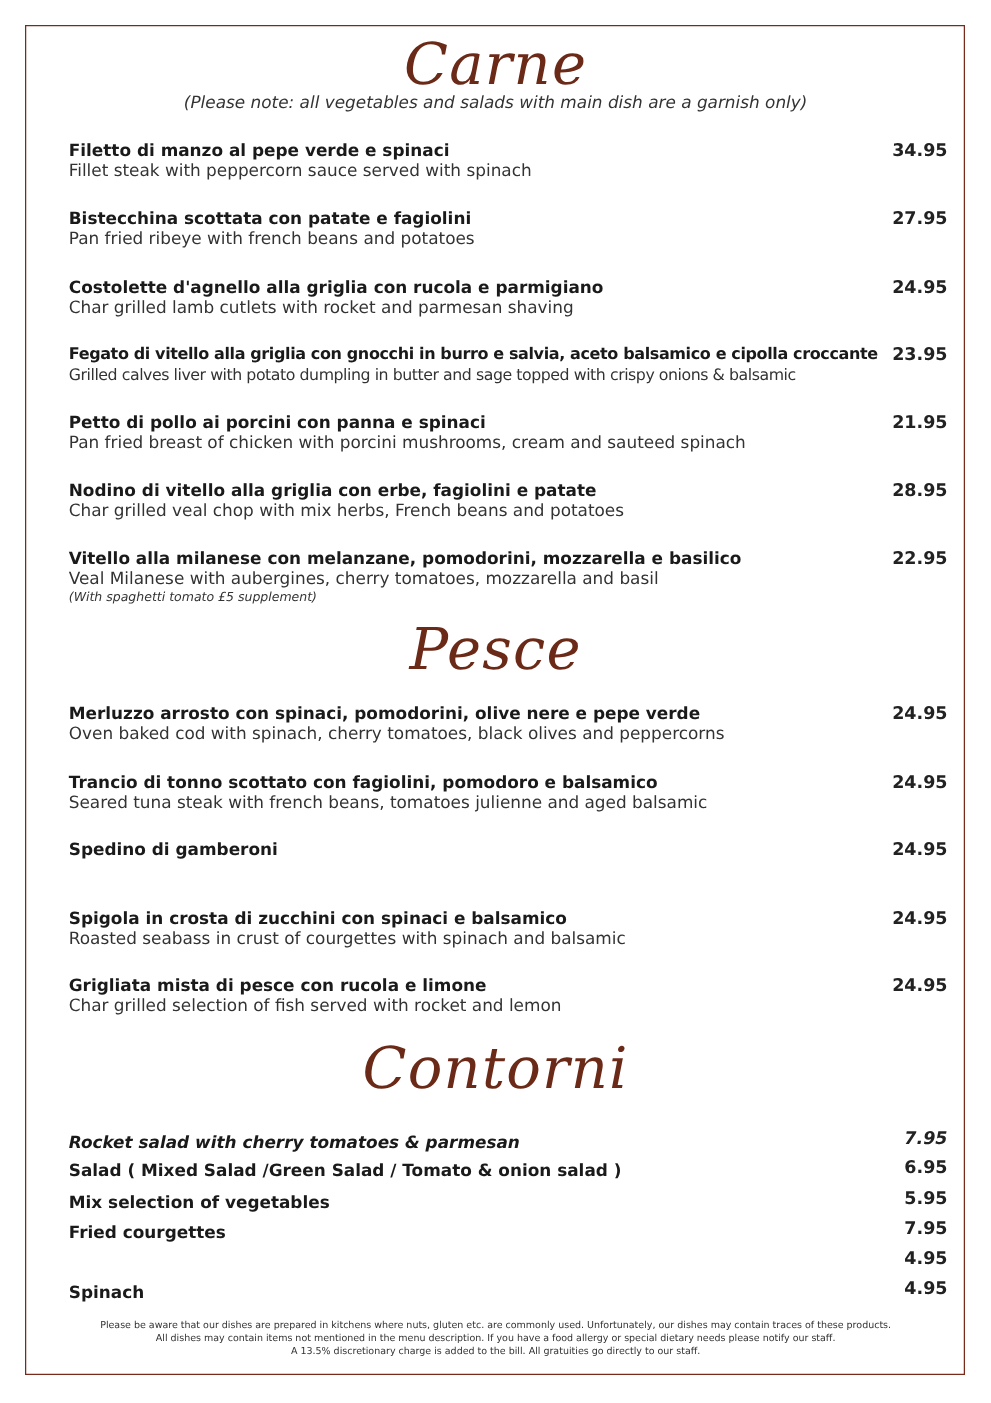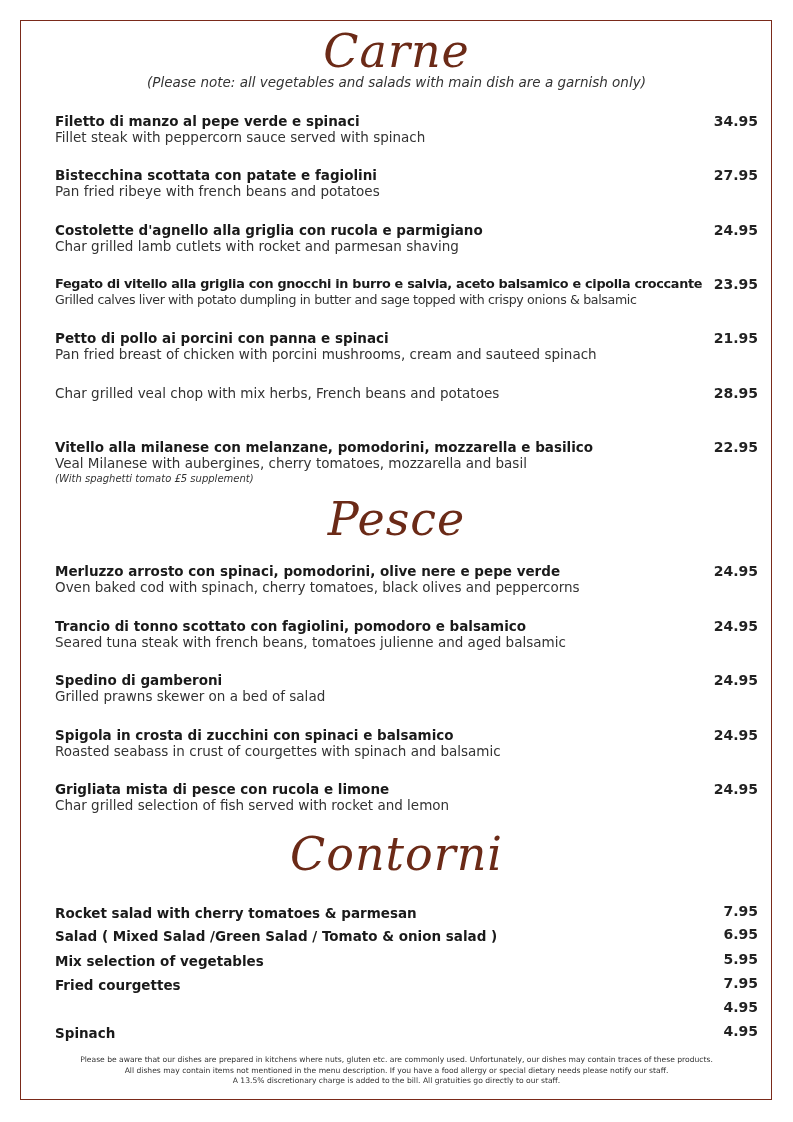--- a/index.html
+++ b/index.html
@@ -147,20 +147,21 @@
   <div class="price">23.95</div>
 </div>
 
 <div class="item" style="top:330px;">
   <div class="name">Petto di pollo ai porcini con panna e spinaci</div>
   <div class="desc">Pan fried breast of chicken with porcini mushrooms, cream and sauteed spinach</div>
   <div class="price">21.95</div>
 </div>
 
 <div class="item" style="top:385px;">
+  <div class="name">Nodino di vitello alla griglia con erbe, fagiolini e patate</div>
   <div class="desc">Char grilled veal chop with mix herbs, French beans and potatoes</div>
   <div class="price">28.95</div>
 </div>
 
 <div class="item" style="top:439px;">
   <div class="name">Vitello alla milanese con melanzane, pomodorini, mozzarella e basilico</div>
   <div class="desc">Veal Milanese with aubergines, cherry tomatoes, mozzarella and basil</div>
   <div class="extra">(With spaghetti tomato £5 supplement)</div>
   <div class="price">22.95</div>
 </div>
@@ -174,39 +175,38 @@
 </div>
 
 <div class="item" style="top:618px;">
   <div class="name">Trancio di tonno scottato con fagiolini, pomodoro e balsamico</div>
   <div class="desc">Seared tuna steak with french beans, tomatoes julienne and aged balsamic</div>
   <div class="price">24.95</div>
 </div>
 
 <div class="item" style="top:672px;">
   <div class="name">Spedino di gamberoni</div>
-  <div class="desc">Grilled prawns skewer on a bed of salad</div>
   <div class="price">24.95</div>
 </div>
 
 <div class="item" style="top:727px;">
   <div class="name">Spigola in crosta di zucchini con spinaci e balsamico</div>
   <div class="desc">Roasted seabass in crust of courgettes with spinach and balsamic</div>
   <div class="price">24.95</div>
 </div>
 
 <div class="item" style="top:781px;">
   <div class="name">Grigliata mista di pesce con rucola e limone</div>
   <div class="desc">Char grilled selection of fish served with rocket and lemon</div>
   <div class="price">24.95</div>
 </div>
 
 <div class="section-title" style="top:831px;">Contorni</div>
 
-<div class="side" style="top:903px;">
+<div class="side" style="top:903px;font-style:italic;">
   <span class="name">Rocket salad with cherry tomatoes &amp; parmesan</span>
   <span class="price">7.95</span>
 </div>
 <div class="side" style="top:926px;">
   <span class="name">Salad (  Mixed Salad /Green Salad / Tomato &amp; onion salad )</span>
   <span class="price">6.95</span>
 </div>
 <div class="side" style="top:951px;">
   <span class="name">Mix selection of vegetables</span>
   <span class="price">5.95</span>

